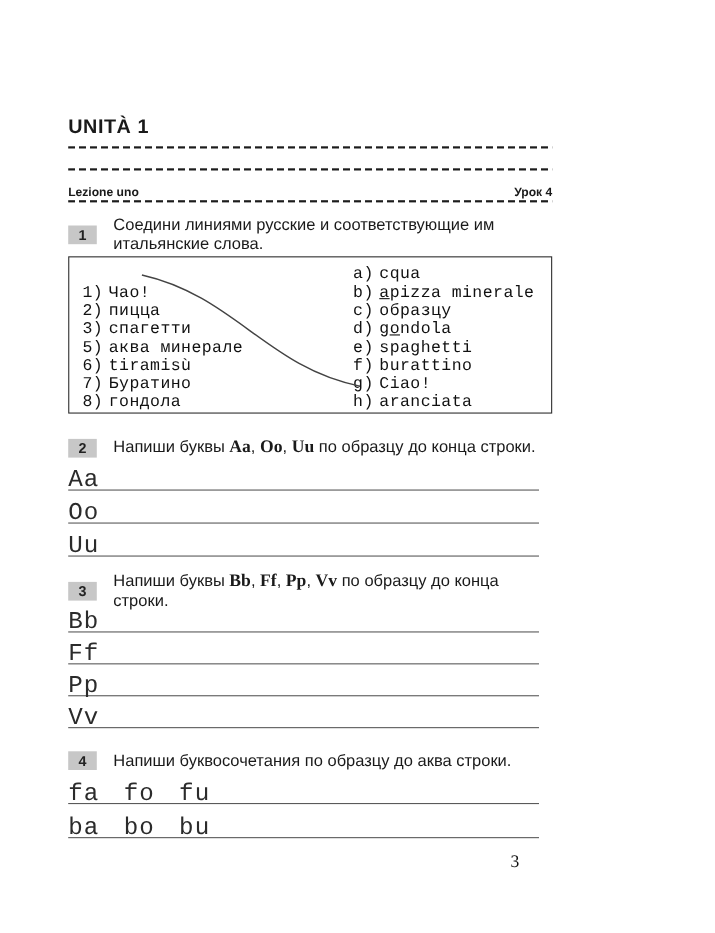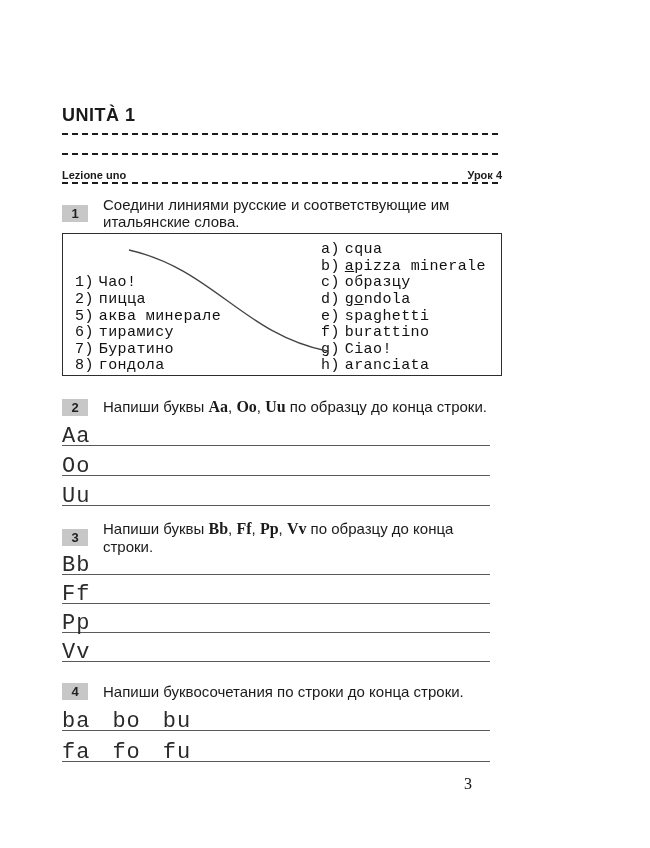--- a/index.html
+++ b/index.html
@@ -68,22 +68,23 @@
 
   <div class="ex-head ex1-head">
     <span class="badge">1</span>
     <span>Соедини линиями русские и соответствующие им итальянские слова.</span>
   </div>
 
   <div class="match-box">
     <div class="match-col">
       <div class="match-row"><span class="key">1)</span><span>Чао!</span></div>
       <div class="match-row"><span class="key">2)</span><span>пицца</span></div>
+      <div class="match-row"><span class="key">3)</span><span>спагетти</span></div>
       <div class="match-row"><span class="key">5)</span><span>аква минерале</span></div>
-      <div class="match-row"><span class="key">6)</span><span>тирамису</span></div>
+      <div class="match-row"><span class="key">6)</span><span>tiramisù</span></div>
       <div class="match-row"><span class="key">7)</span><span>Буратино</span></div>
       <div class="match-row"><span class="key">8)</span><span>гондола</span></div>
     </div>
     <div class="match-col right">
       <div class="match-row"><span class="key">a)</span><span>cqua</span></div>
       <div class="match-row"><span class="key">b)</span><span><span></span><span class="u">a</span><span>pizza minerale</span></span></div>
       <div class="match-row"><span class="key">c)</span><span>образцу</span></div>
       <div class="match-row"><span class="key">d)</span><span><span>g</span><span class="u">o</span><span>ndola</span></span></div>
       <div class="match-row"><span class="key">e)</span><span>spaghetti</span></div>
       <div class="match-row"><span class="key">f)</span><span>burattino</span></div>
@@ -125,30 +126,30 @@
     <div class="wline">
         <span class="sample">Pp</span>
       </div>
     <div class="wline">
         <span class="sample">Vv</span>
       </div>
   </div>
 
   <div class="ex-head ex4-head">
     <span class="badge">4</span>
-    <span>Напиши буквосочетания по строки до конца строки.</span>
+    <span>Напиши буквосочетания по образцу до аква строки.</span>
   </div>
   <div class="ex4-block">
+    <div class="wline">
+      <span class="sample syll">fa</span>
+      <span class="sample syll">fo</span>
+      <span class="sample syll">fu</span>
+    </div>
     <div class="wline">
       <span class="sample syll">ba</span>
       <span class="sample syll">bo</span>
       <span class="sample syll">bu</span>
-    </div>
-    <div class="wline">
-      <span class="sample syll">fa</span>
-      <span class="sample syll">fo</span>
-      <span class="sample syll">fu</span>
     </div>
   </div>
 
   <div class="page-num">3</div>
 
 </div>
 
 </body></html>

